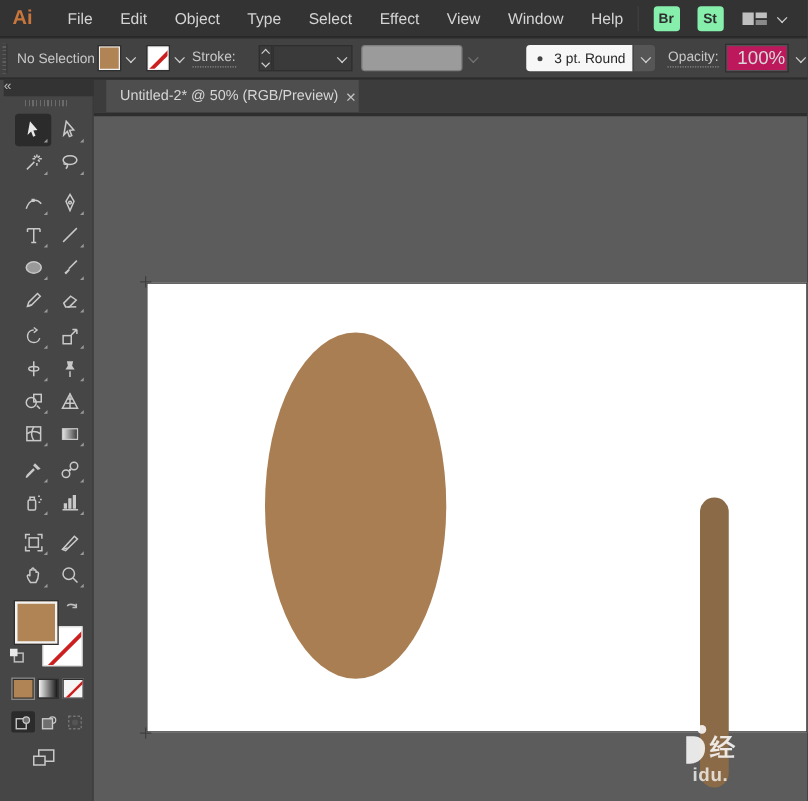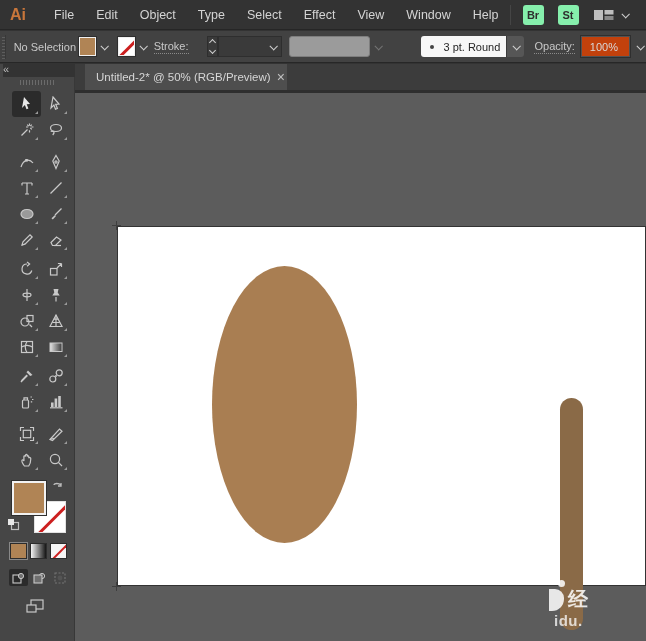--- a/index.html
+++ b/index.html
@@ -55,24 +55,24 @@
     border:1px solid #7e7e7e; border-radius:3px; }
   .brush-chev { opacity:0.35; margin-left:2px; }
   .var-dd { margin-left:22px; display:flex; height:21px;padding-left:15px; }
   .var-dd .val { width:85px; background:#F7F7F7; border-radius:3px 0 0 3px;
     display:flex; align-items:center; font-size:11px; color:#262626; }
   .var-dd .dot { width:4px; height:4px; border-radius:50%; background:#444;
     margin:0 9px 0 9px; }
   .var-dd .btn { width:18px; background:#565656; border-radius:0 3px 3px 0;
     display:flex; align-items:center; justify-content:center;
     border-left:1px solid #3a3a3a; }
-  .op-field { margin-left:6px; width:54px; height:21px; background:#c2410c;
+  .op-field { margin-left:6px; width:54px; height:21px; background:#be185d;
     border:1px solid #525252; outline:1px solid #2f2f2f;
     display:flex; align-items:center; padding-left:8px;
-    font-size:11px; color:#D8D8D8; }
+    font-size:15px; color:#D8D8D8; }
   .op-chev { margin-left:4px; }
 
   
   .tabbar { position:absolute; left:75px; top:64px; width:571px; height:44px;
     background:#3C3C3C; display:flex; }
   .tab { margin-left:10px; width:202px; height:26px; background:#4E4E4E;
     display:flex; align-items:center; padding:0 8px 0 11px; }
   .tab .title { font-size:11.5px; color:#D6D6D6; flex:1; white-space:nowrap; }
   .tab .close { color:#C2C2C2; font-size:14px; line-height:1; margin-left:6px; cursor:default; }
   .collapse { position:absolute; left:3px; top:64px; width:72px; height:13px;

